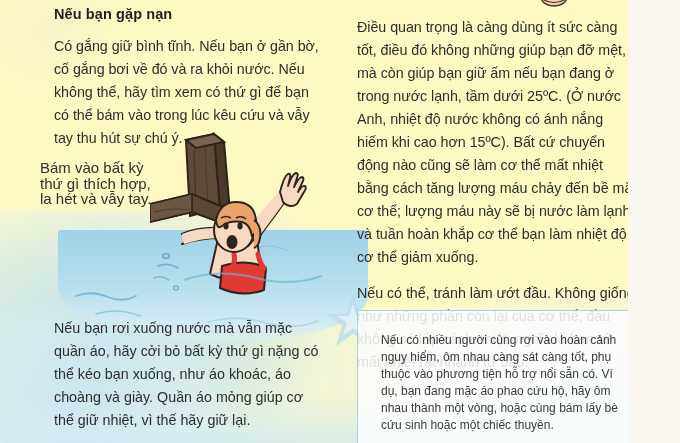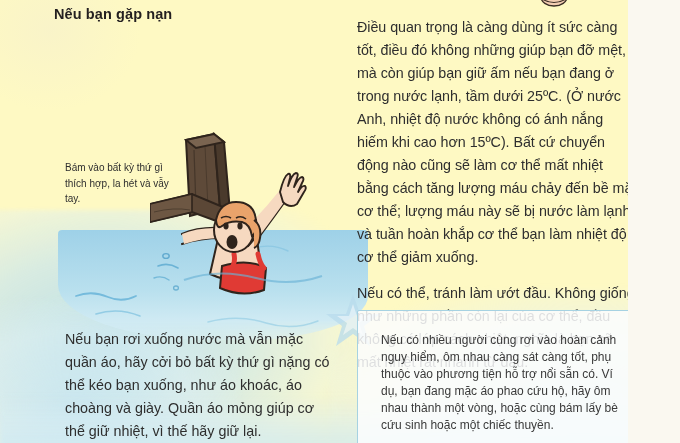--- a/index.html
+++ b/index.html
@@ -173,37 +173,37 @@
     margin: 0 0 13px 0;
     font-size: 14.3px;
     line-height: 23px;
     color: #2e2e2e;
     letter-spacing: -0.05px;
   }
   p.body-text:last-child { margin-bottom: 0; }
 
   #caption-block {
     position: absolute;
-    left: 65px;
+    left: 40px;
     top: 160px;
     width: 118px;
-    font-size: 10px;
+    font-size: 15px;
     line-height: 15.5px;
     color: #2e2e2e;
   }
 
   #para-after-illustration {
     position: absolute;
     left: 54px;
     top: 317px;
     width: 268px;
     font-size: 14.3px;
     line-height: 23px;
     color: #2e2e2e;
-    margin: 11px;
+    margin: 0;
   }
 
   
   #tip-block {
     position: absolute;
     left: 357px;
     top: 310px;
     width: 288px;
   }
   #tip-heading {
@@ -307,20 +307,21 @@
     <g fill="#b9dcec" opacity="0.9">
       <polygon points="31,4 38,24 58,24 42,36 48,56 31,44 14,56 20,36 4,24 24,24"></polygon>
     </g>
     <g fill="#ffffff" opacity="0.55">
       <polygon points="31,14 35,26 47,26 37,33 41,45 31,38 21,45 25,33 15,26 27,26"></polygon>
     </g>
   </svg>
 
   <div class="col" id="col-left">
     <h2 class="section-heading">Nếu bạn gặp nạn</h2>
+    <p class="body-text">Có gắng giữ bình tĩnh. Nếu bạn ở gần bờ, cố gắng bơi về đó và ra khỏi nước. Nếu không thể, hãy tìm xem có thứ gì để bạn có thể bám vào trong lúc kêu cứu và vẫy tay thu hút sự chú ý.</p>
   </div>
 
   <div id="caption-block">Bám vào bất kỳ thứ gì thích hợp, la hét và vẫy tay.</div>
 
   <p id="para-after-illustration">Nếu bạn rơi xuống nước mà vẫn mặc quần áo, hãy cởi bỏ bất kỳ thứ gì nặng có thể kéo bạn xuống, như áo khoác, áo choàng và giày. Quần áo mỏng giúp cơ thể giữ nhiệt, vì thế hãy giữ lại.</p>
 
   <div class="col" id="col-right">
     <p class="body-text">Điều quan trọng là càng dùng ít sức càng tốt, điều đó không những giúp bạn đỡ mệt, mà còn giúp bạn giữ ấm nếu bạn đang ở trong nước lạnh, tầm dưới 25ºC. (Ở nước Anh, nhiệt độ nước không có ánh nắng hiếm khi cao hơn 15ºC). Bất cứ chuyển động nào cũng sẽ làm cơ thể mất nhiệt bằng cách tăng lượng máu chảy đến bề mặt cơ thể; lượng máu này sẽ bị nước làm lạnh và tuần hoàn khắp cơ thể bạn làm nhiệt độ cơ thể giảm xuống.</p>
     <p class="body-text">Nếu có thể, tránh làm ướt đầu. Không giống như những phần còn lại của cơ thể, đầu không có lớp cách nhiệt, nghĩa là bạn sẽ mất nhiệt rất nhanh từ đầu.</p>
   </div>

